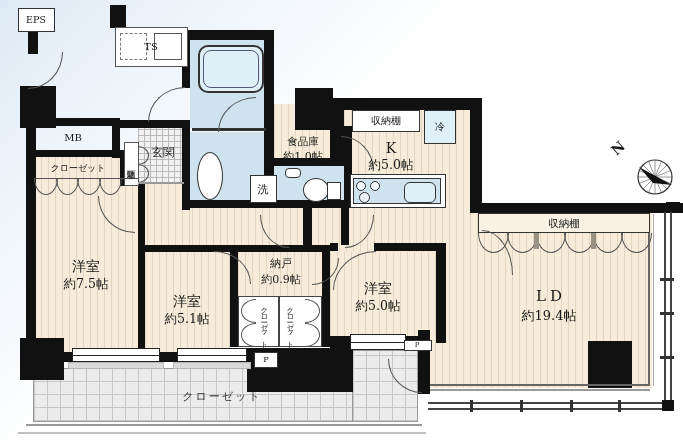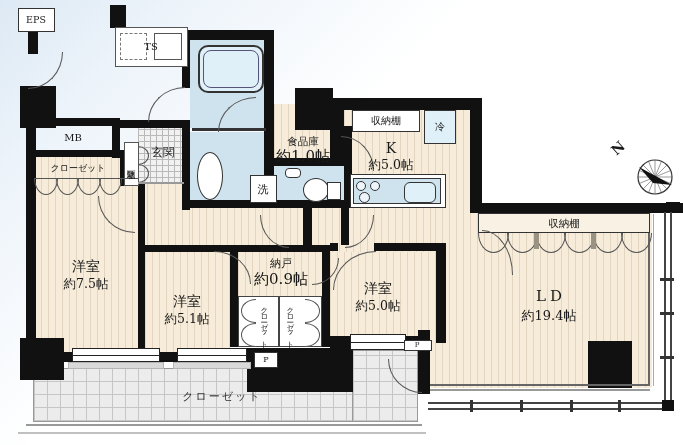--- a/index.html
+++ b/index.html
@@ -209,33 +209,33 @@
   <span class="lbl" style="left:151px;top:47px;font-size:10px">TS</span>
   <span class="lbl" style="left:73px;top:138px;font-size:10px">MB</span>
   <span class="lbl" style="left:163px;top:153px;font-size:11.5px">玄関</span>
   <span class="vlbl" style="left:125px;top:144px;width:13px;height:40px;font-size:8.5px">下駄箱</span>
   <span class="lbl" style="left:78px;top:168px;font-size:9px">クローゼット</span>
   <span class="lbl" style="left:86px;top:266px;font-size:14px">洋室</span>
   <span class="lbl" style="left:86px;top:284px;font-size:12.5px">約7.5帖</span>
   <span class="lbl" style="left:187px;top:301px;font-size:14px">洋室</span>
   <span class="lbl" style="left:187px;top:319px;font-size:12.5px">約5.1帖</span>
   <span class="lbl" style="left:281px;top:263px;font-size:11px">納戸</span>
-  <span class="lbl" style="left:281px;top:279px;font-size:15px">約0.9帖</span>
+  <span class="lbl" style="left:281px;top:279px;font-size:11px">約0.9帖</span>
   <span class="vlbl" style="left:257px;top:298px;width:14px;height:48px;font-size:7.5px">クローゼット</span>
   <span class="vlbl" style="left:283px;top:298px;width:14px;height:48px;font-size:7.5px">クローゼット</span>
   <span class="lbl" style="left:266px;top:360px;font-size:8px">P</span>
   <span class="lbl" style="left:417px;top:345px;font-size:7px">P</span>
   <span class="lbl" style="left:378px;top:288px;font-size:14px">洋室</span>
   <span class="lbl" style="left:378px;top:306px;font-size:12.5px">約5.0帖</span>
   <span class="lbl" style="left:551px;top:296px;font-size:15px;letter-spacing:4px">LD</span>
   <span class="lbl" style="left:549px;top:315px;font-size:13px">約19.4帖</span>
   <span class="lbl" style="left:391px;top:148px;font-size:14px">K</span>
   <span class="lbl" style="left:391px;top:165px;font-size:12.5px">約5.0帖</span>
   <span class="lbl" style="left:303px;top:141px;font-size:10.5px">食品庫</span>
-  <span class="lbl" style="left:303px;top:156px;font-size:15px">約1.0帖</span>
+  <span class="lbl" style="left:303px;top:156px;font-size:11px">約1.0帖</span>
   <span class="lbl" style="left:386px;top:121px;font-size:10px">収納棚</span>
   <span class="lbl" style="left:440px;top:127px;font-size:10px">冷</span>
   <span class="lbl" style="left:564px;top:223px;font-size:10.5px">収納棚</span>
   <span class="lbl" style="left:263px;top:189px;font-size:11px">洗</span>
   <span class="lbl" style="left:222px;top:396px;font-size:11px;letter-spacing:2px;color:#333">クローゼット</span>
   <span class="lbl" style="left:618px;top:148px;font-size:14px;font-weight:bold;transform:translate(-50%,-50%) rotate(-42deg)">N</span>
 
 </div>
 
 </body></html>

